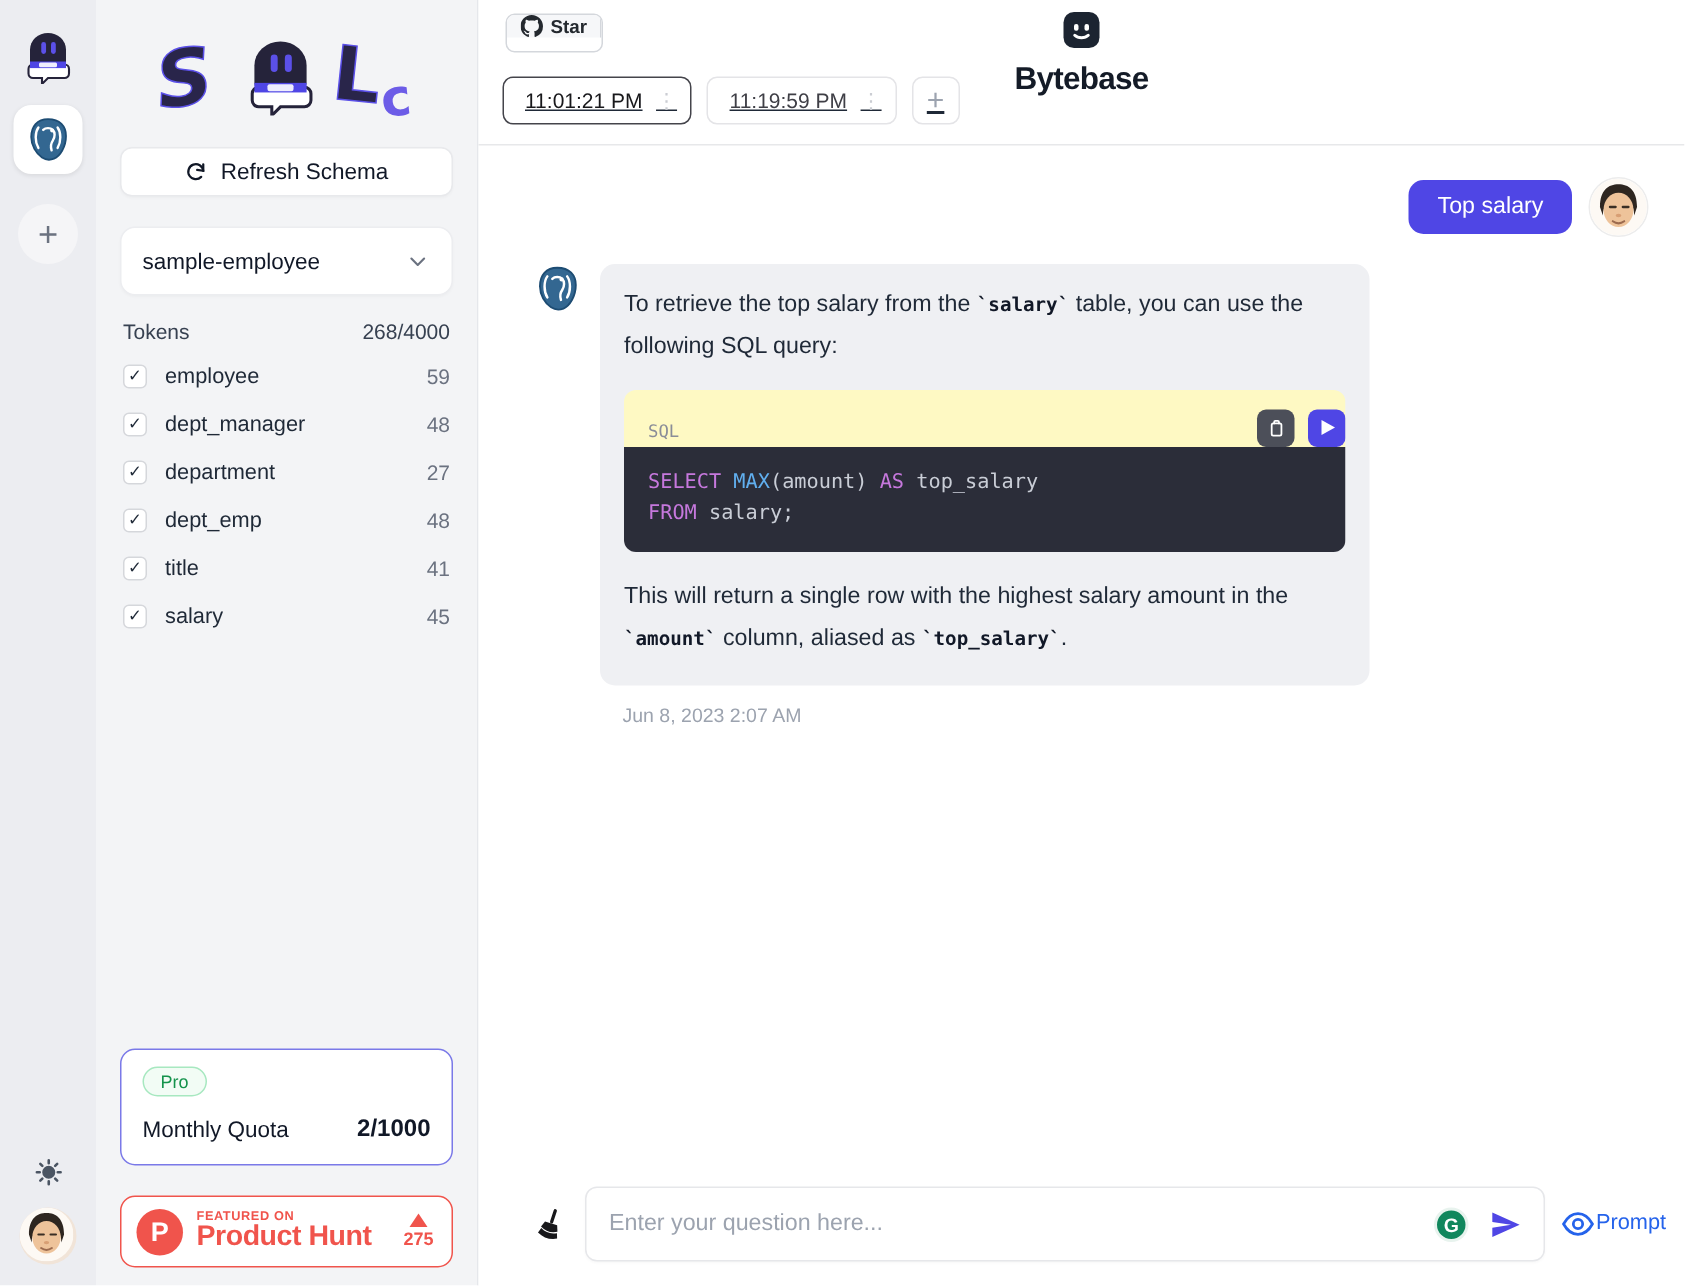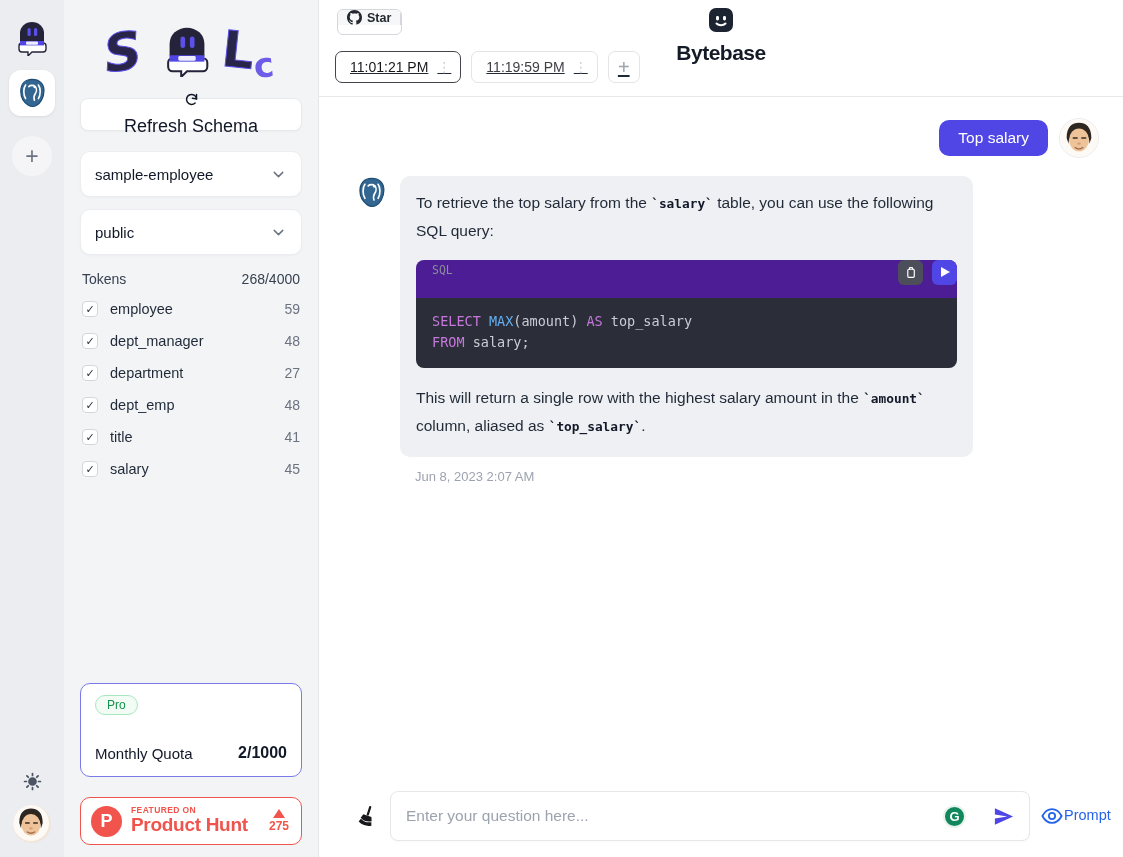--- a/index.html
+++ b/index.html
@@ -23,38 +23,38 @@
   .rail-spacer { flex:1; }
   .rail-sun { cursor:pointer; margin-bottom:14px; }
   .rail-user { width:38px; height:38px; border-radius:50%; overflow:hidden; cursor:pointer; background:#f1e4d8;}
 
   
   .sidebar { width:255px; background:#f3f4f6; border-right:1px solid #e5e7eb; flex-shrink:0;
              display:flex; flex-direction:column; padding:8px 16px 12px; }
   .logo { height:86px; display:flex; align-items:center; justify-content:center; }
   .btn-refresh { height:33px; background:#fff; border:1px solid #e8e9ec; border-radius:8px;
                  display:flex; align-items:center; justify-content:center; gap:9px;
-                 font-size:18px; color:#111827; cursor:pointer; margin-top:4px;
-                 box-shadow:0 1px 2px rgba(0,0,0,.03);flex-direction:column; }
+                 font-size:15px; color:#111827; cursor:pointer; margin-top:4px;
+                 box-shadow:0 1px 2px rgba(0,0,0,.03); }
   .select { height:46px; background:#fff; border:1px solid #ecedf0; border-radius:10px;
             display:flex; align-items:center; justify-content:space-between; padding:0 14px;
             font-size:15px; color:#111827; cursor:pointer; box-shadow:0 1px 2px rgba(0,0,0,.03); }
   .select.db { margin-top:20px; }
   .select.schema { margin-top:12px; }
   .tokens-row { display:flex; justify-content:space-between; margin:16px 2px 6px; font-size:14px; color:#374151; }
   .table-row { display:flex; align-items:center; height:32px; padding:0 2px; font-size:14.5px; color:#1f2937; }
   .checkbox { width:16px; height:16px; background:#fff; border:1px solid #d5d7db; border-radius:4px;
               display:flex; align-items:center; justify-content:center; font-size:11px; line-height:1;
               color:#1f2937; margin-right:12px; cursor:pointer; flex-shrink:0; }
   .table-count { margin-left:auto; color:#6b7280; font-size:14px; }
   .side-spacer { flex:1; }
   .quota-card { border:1px solid #7a79e8; border-radius:10px; background:#fff; padding:11px 14px 14px; }
   .pro-pill { display:inline-block; border:1px solid #a7e8c0; background:#f2fcf5; color:#15934c;
               font-size:12px; padding:2px 11px; border-radius:999px; }
-  .quota-row { display:flex; justify-content:space-between; align-items:flex-end; margin-top:29px; }
+  .quota-row { display:flex; justify-content:space-between; align-items:flex-end; margin-top:13px; }
   .quota-label { font-size:15px; color:#111827; }
   .quota-value { font-size:16px; font-weight:600; color:#111827; }
   .ph-badge { margin-top:20px; border:1px solid #f0544c; border-radius:10px; background:#fff; height:48px;
               display:flex; align-items:center; padding:0 12px 0 10px; gap:9px; color:#f0544c; cursor:pointer; }
   .ph-logo { width:31px; height:31px; border-radius:50%; background:#f0544c; color:#fff;
              display:flex; align-items:center; justify-content:center; font-weight:bold; font-size:18px; flex-shrink:0;}
   .ph-text { flex:1; line-height:1.1; }
   .ph-featured { font-size:8.5px; font-weight:bold; letter-spacing:.4px; }
   .ph-name { font-size:19px; font-weight:bold; letter-spacing:-.3px; }
   .ph-vote { display:flex; flex-direction:column; align-items:center; gap:1px; }
@@ -85,44 +85,44 @@
              justify-content:center; cursor:pointer; }
 
   
   .chat { flex:1; display:flex; flex-direction:column; padding:21px 24px 16px 36px; min-height:0; }
   .msg-user { display:flex; justify-content:flex-end; align-items:center; gap:11px; }
   .bubble-user { background:#4f46e5; color:#fff; font-size:15.5px; padding:9px 19px; border-radius:10px; }
   .avatar-user { width:40px; height:40px; border-radius:50%; overflow:hidden; background:#fff;
                  border:1px solid #ececec; flex-shrink:0; }
   .msg-assistant { display:flex; align-items:flex-start; gap:12px; margin-top:18px; }
   .avatar-pg { width:33px; height:33px; flex-shrink:0; }
-  .bubble-assistant { background:#eff0f3; border-radius:10px; padding:13px 16px 17px; width:573px;
+  .bubble-assistant { background:#eff0f3; border-radius:10px; padding:13px 16px 17px; width:513px;
                       font-size:15.5px; color:#1f2937; line-height:1.8; }
   .inline-code { font-family:"DejaVu Sans Mono",monospace; font-weight:bold; font-size:12.8px; color:#111827; }
   .codeblock { border-radius:8px; overflow:hidden; margin:15px 0 16px; }
-  .code-header { background:#4c1d95; height:38px; display:flex; align-items:flex-start; padding:0 0 0 16px; }
+  .code-header { background:#fef9c3; height:38px; display:flex; align-items:flex-end; padding:0 0 0 16px; }
   .code-lang { color:#8a8d98; font-family:"DejaVu Sans Mono",monospace; font-size:11.5px; }
   .code-actions { margin-left:auto; display:flex; gap:9px; }
   .btn-copy { width:25px; height:25px; border-radius:6px; background:#4c4f59; display:flex;
               align-items:center; justify-content:center; cursor:pointer; }
   .btn-run { width:25px; height:25px; border-radius:6px; background:#4f46e5; display:flex;
              align-items:center; justify-content:center; cursor:pointer; }
   .play-tri { width:0; height:0; border-top:5.5px solid transparent; border-bottom:5.5px solid transparent;
               border-left:9px solid #fff; margin-left:2px; }
   .code-body { background:#2b2d39; padding:13px 16px 15px; font-family:"DejaVu Sans Mono",monospace;
                font-size:13.5px; line-height:21px; color:#c9cdd6; white-space:pre-wrap; }
   .tok-kw { color:#c678dd; } .tok-fn { color:#61afef; } .tok-pl { color:#c9cdd6; }
   .timestamp { color:#9ca3af; font-size:13px; margin:12px 0 0 60px; }
   .chat-spacer { flex:1; }
 
   
   .composer { display:flex; align-items:center; gap:11px; padding-left:0; flex-shrink:0; }
   .broom { cursor:pointer; flex-shrink:0; }
   .input-wrap { flex:1; height:50px; border:1px solid #e6e7ea; border-radius:8px; background:#fff;
-                display:flex; align-items:center; padding:0 10px 0 15px; gap:22px;
+                display:flex; align-items:center; padding:0 10px 0 15px; gap:9px;
                 box-shadow:0 1px 2px rgba(0,0,0,.03); }
   .input-wrap input { flex:1; border:none; outline:none; font-size:15.5px; color:#111827; background:transparent;
                       font-family:"Liberation Sans",sans-serif; }
   .input-wrap input::placeholder { color:#9ca3af; }
   .g-icon { width:23px; height:23px; border-radius:50%; background:#11875d; color:#fff; display:flex;
             align-items:center; justify-content:center; font-size:13px; font-weight:bold;
             border:2px solid #e8f3ee; cursor:pointer; flex-shrink:0; }
   .send-btn { cursor:pointer; flex-shrink:0; padding:0 4px; }
   .prompt-btn { width:58px; display:flex; flex-direction:row; gap:1px;
                 color:#2563eb; font-size:14.5px; cursor:pointer; flex-shrink:0; }
@@ -220,28 +220,20 @@
   </div>
 
   <div class="select db">
     <span>sample-employee</span>
     <span>
         <svg width="17" height="17">
           <use href="#icon-chevron"></use>
         </svg>
       </span>
   </div>
-  <div class="select schema">
-    <span>public</span>
-    <span>
-        <svg width="17" height="17">
-          <use href="#icon-chevron"></use>
-        </svg>
-      </span>
-  </div>
 
   <div class="tokens-row">
     <span>Tokens</span>
     <span>268/4000</span>
   </div>
 
   <div class="table-row">
     <span class="checkbox">✓</span>
     <span>employee</span>
     <span class="table-count">59</span>

